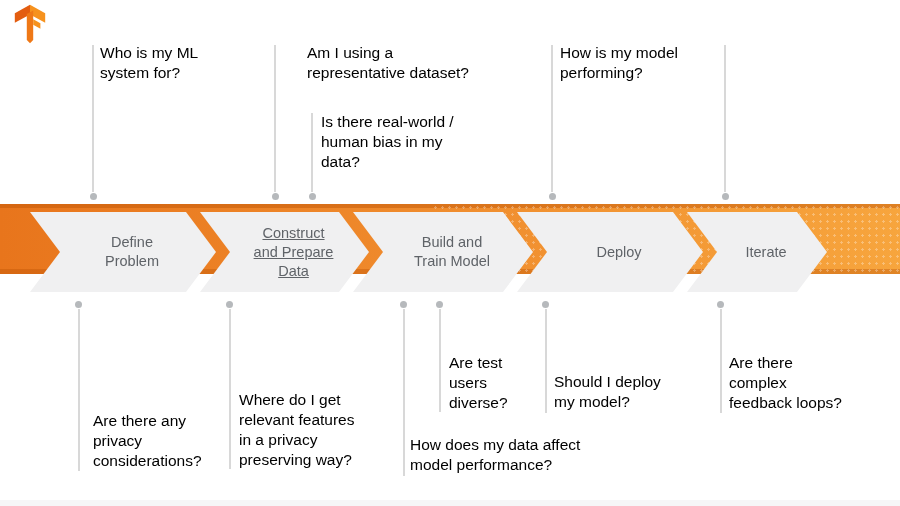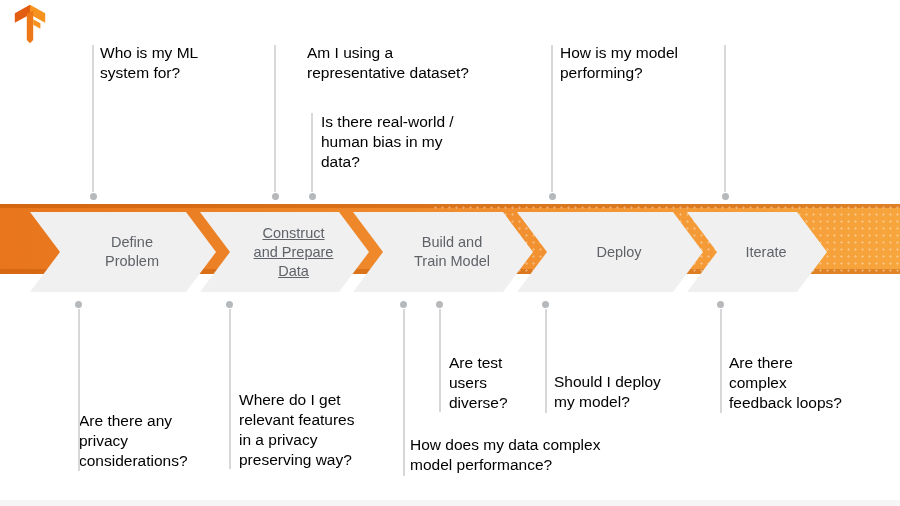--- a/index.html
+++ b/index.html
@@ -13,21 +13,21 @@
   .q {
     position:absolute;
     font-size:15.5px; font-weight:normal; line-height:20px;
     color:#000000; white-space:pre-line;
   }
   #q-t1 { left:100px; top:43px; }
   #q-t2 { left:283px; top:43px;margin-left:24px; }
   #q-t3 { left:321px; top:112px; }
   #q-t4 { left:560px; top:43px; }
   #q-t5 { left:733px; top:43px; }
-  #q-b1 { left:79px;  top:411px; }
+  #q-b1 { left:93px;  top:411px; }
   #q-b2 { left:239px; top:390px; }
   #q-b3 { left:410px; top:435px; }
   #q-b4 { left:449px; top:353px; }
   #q-b5 { left:554px; top:372px; }
   #q-b6 { left:729px; top:353px; }
 
   
   .vline { position:absolute; width:2px; background:#d8d8d8; }
   #l-t1 { left:92px;  top:45px;  height:147px; }
   #l-t2 { left:274px; top:45px;  height:147px; }
@@ -113,21 +113,21 @@
   <div class="q" id="q-t4">How is my model
 performing?</div>
 
   <div class="q" id="q-b1">Are there any
 privacy
 considerations?</div>
   <div class="q" id="q-b2">Where do I get
 relevant features
 in a privacy
 preserving way?</div>
-  <div class="q" id="q-b3">How does my data complex
+  <div class="q" id="q-b3">How does my data affect
 model performance?</div>
   <div class="q" id="q-b4">Are test
 users
 diverse?</div>
   <div class="q" id="q-b5">Should I deploy
 my model?</div>
   <div class="q" id="q-b6">Are there
 complex
 feedback loops?</div>
 

